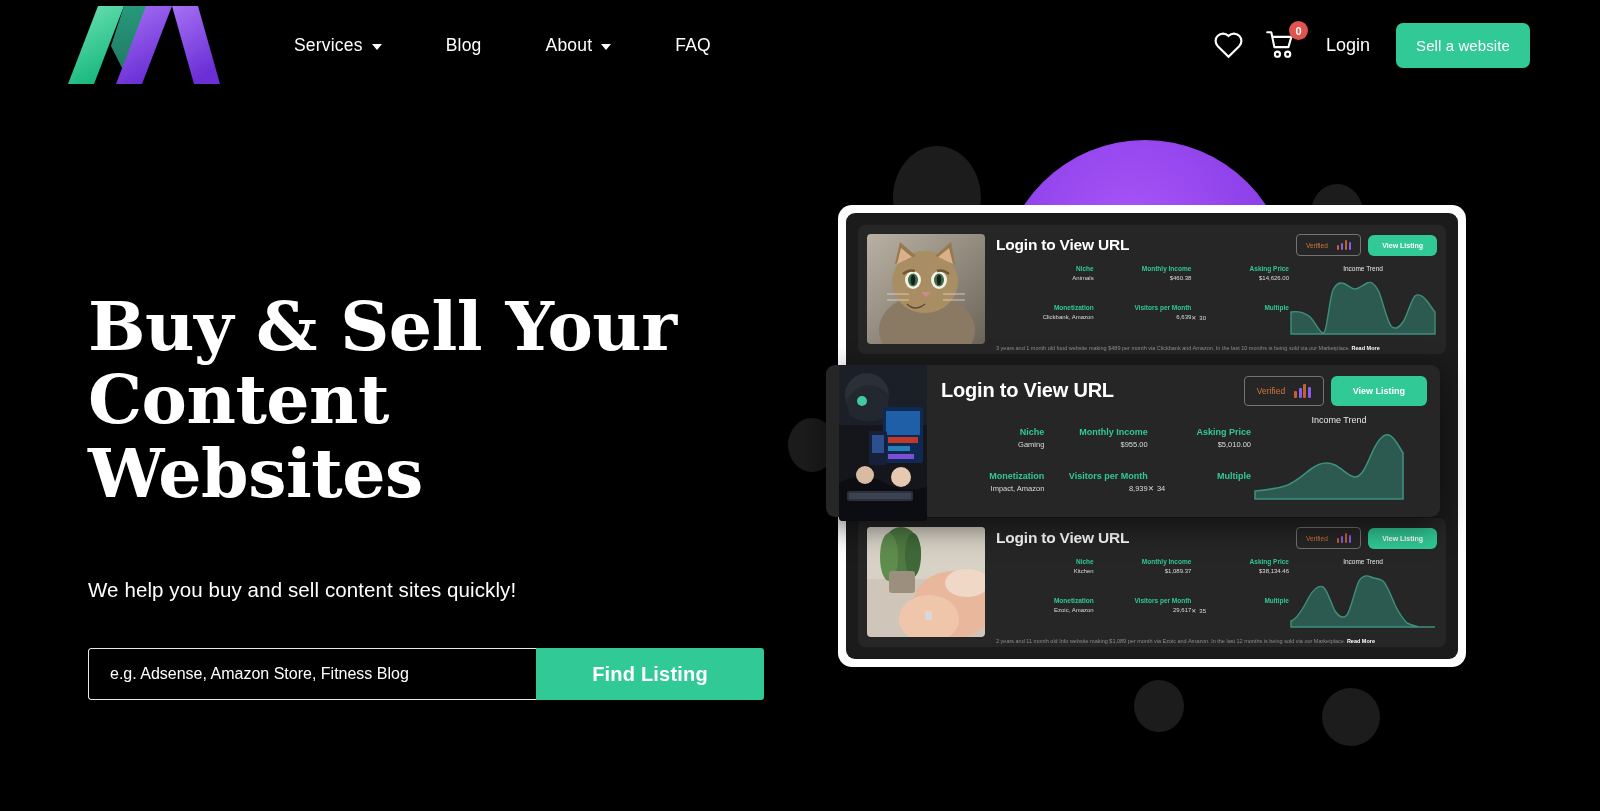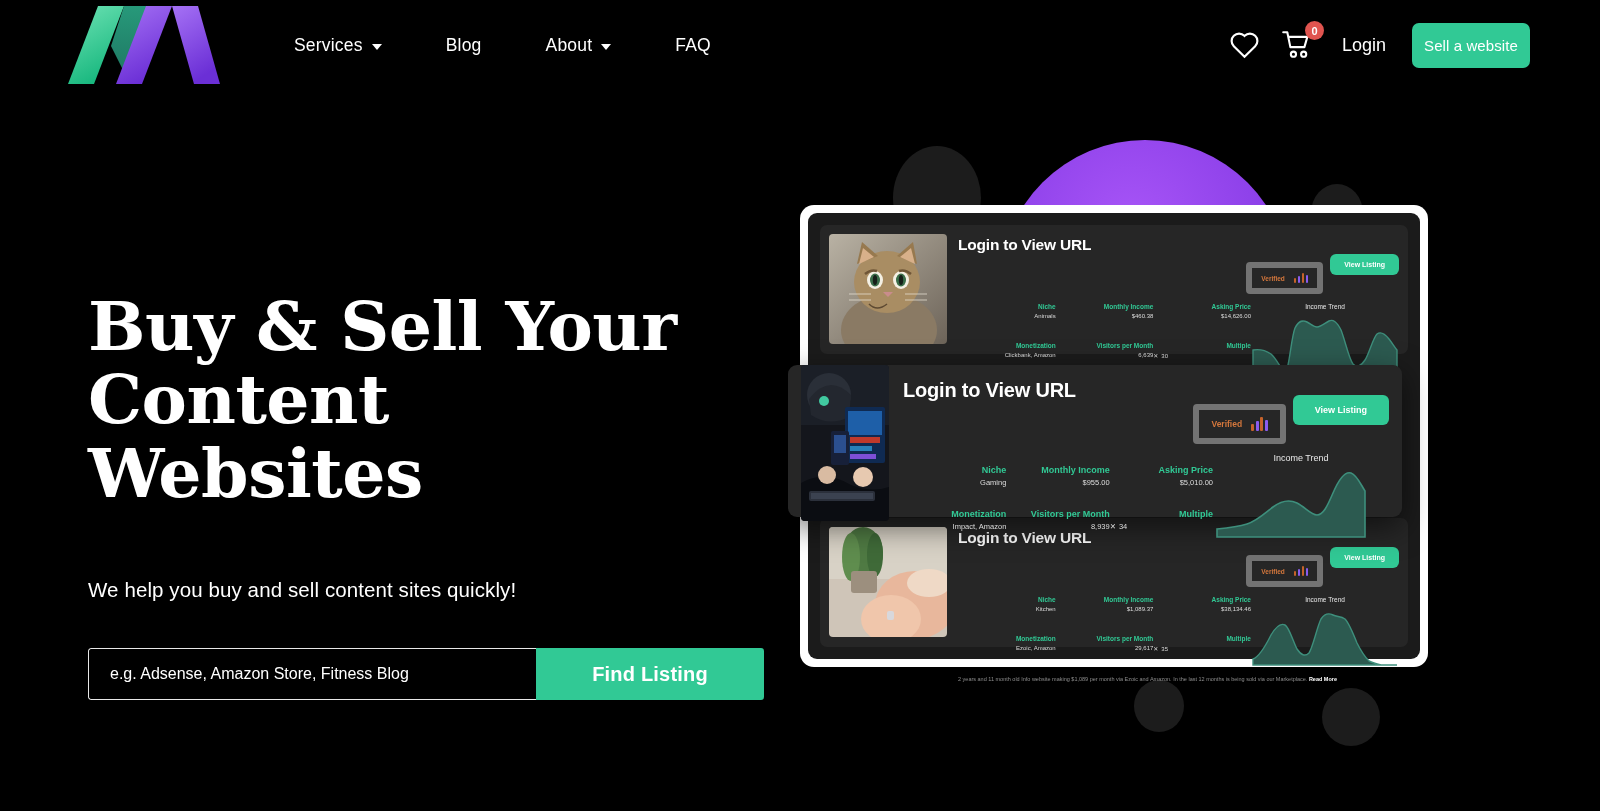--- a/index.html
+++ b/index.html
@@ -40,21 +40,21 @@
   .cart-icon { margin-right:28px; }
   .cart-badge {
     position:absolute; top:-9px; right:-10px;
     min-width:19px; height:19px; border-radius:50%;
     background:#e0544f; color:#fff; font-size:11px; font-weight:700;
     display:flex; align-items:center; justify-content:center; padding:0 4px;
   }
   .login-link { color:#ffffff; font-size:18px; cursor:pointer; margin-right:26px; white-space:nowrap; }
   .sell-btn {
     background:#31c995; color:#ffffff; font-size:15px; font-weight:400;
-    border:none; border-radius:7px; padding:14px 12px; cursor:pointer;
+    border:none; border-radius:7px; padding:14px 20px; cursor:pointer;
     white-space:nowrap; letter-spacing:.1px;
   }
 
   
   .hero-left { position:absolute; left:88px; top:290px; width:700px; z-index:20; }
   .hero-title {
     font-family:"DejaVu Serif", serif;
     font-weight:700; color:#ffffff;
     font-size:68px; line-height:1.08; letter-spacing:-.5px;
   }
@@ -85,21 +85,21 @@
     background:radial-gradient(circle at 45% 30%, #a855f7 0%, #8b3fe8 55%, #7c2fdd 100%);
   }
   .blob-grey { background:#1c1c1c; }
   .b1 { width:88px; height:104px; left:893px; top:146px; }
   .b2 { width:52px; height:58px; left:1311px; top:184px; }
   .b3 { width:48px; height:54px; left:788px; top:418px; }
   .b4 { width:50px; height:52px; left:1134px; top:680px; }
   .b5 { width:58px; height:58px; left:1322px; top:688px; }
 
   
-  .stack { position:absolute; left:800px; top:205px; width:628px; height:462px; z-index:10; }
+  .stack { position:absolute; left:838px; top:205px; width:628px; height:462px; z-index:10; }
 
   .frame {
     position:absolute; left:0; top:0; width:628px; height:462px;
     background:#ffffff; border-radius:14px; padding:8px;
   }
   .frame-inner {
     width:100%; height:100%; background:#1b1b1b; border-radius:9px;
     padding:12px; display:flex; flex-direction:column; justify-content:space-between;
   }
 
@@ -122,23 +122,23 @@
 
   .card-body { flex:1; min-width:0; position:relative; display:flex; flex-direction:column; }
 
   .card-top { display:flex; align-items:flex-start; }
   .card-title { color:#ffffff; font-weight:700; letter-spacing:-.2px; }
   .title-sm { font-size:15.5px; margin-top:2px; }
   .title-mid { font-size:20px; margin-top:3px; }
 
   .badges { margin-left:auto; display:flex; align-items:center; gap:7px; }
   .verified {
-    border:6px solid #737373; border-radius:4px;
+    border:1px solid #737373; border-radius:4px;
     display:flex; align-items:center; gap:9px;
-    color:#d4773c; font-weight:700;margin-top:28px;
+    color:#d4773c; font-weight:400;
   }
   .ver-sm { font-size:6.5px; padding:5px 9px; }
   .ver-mid { font-size:8.5px; padding:7px 12px; }
   .bars { display:flex; align-items:flex-end; gap:1.5px; }
   .bars i { display:block; width:2.5px; border-radius:1px; }
   .bars-mid i { width:3px; }
   .view-btn {
     background:#31c995; color:#ffffff; border:none; border-radius:6px;
     font-weight:700; cursor:pointer; white-space:nowrap;
     font-family:Liberation Sans, sans-serif;

